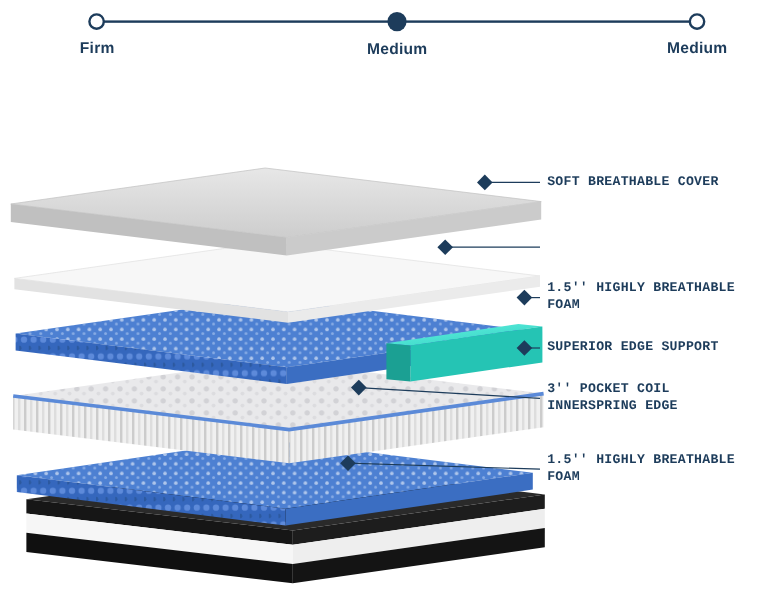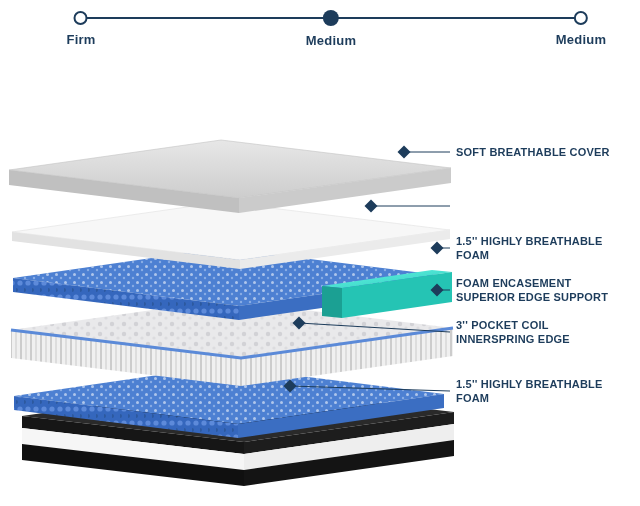--- a/index.html
+++ b/index.html
@@ -11,21 +11,21 @@
   .scale-track { position:absolute; left:65px; top:17px; width:500px; height:2px; background:#1d3c5b; }
   .scale-stop { position:absolute; top:0; transform:translateX(-50%); text-align:center; }
   .scale-stop .dot { width:14px; height:14px; border:2.5px solid #1d3c5b; border-radius:50%; background:#fff; margin:11px auto 0; }
   .scale-stop .dot.filled { width:16px; height:16px; border:none; background:#1d3c5b; margin-top:10px; }
   .scale-stop .lbl { margin-top:7px; font-size:13px; font-weight:bold; color:#1d3c5b; white-space:nowrap; letter-spacing:.2px; }
 
   
   .diagram-svg { position:absolute; left:0; top:0; width:640px; height:506px; }
   .layer-label { position:absolute; left:456px; width:172px; transform:translateY(-50%);
                  font-size:11px; font-weight:bold; color:#1d3c5b; line-height:1.3; letter-spacing:.2px; }
-  .layer-label div { white-space:nowrap; }
+  .layer-label div { white-space:nowrap;font-family:Liberation Mono, monospace; }
 </style>
 </head>
 <body>
 
 <div class="stage">
 
   <div class="scale">
     <div class="scale-track"></div>
 
     <div class="scale-stop" style="left:65px">
@@ -145,21 +145,20 @@
     <div>SOFT BREATHABLE COVER</div>
       <div></div>
   </div>
   <div class="layer-label" style="top:206px">
   </div>
   <div class="layer-label" style="top:248px">
     <div>1.5'' HIGHLY BREATHABLE</div>
       <div>FOAM</div>
   </div>
   <div class="layer-label" style="top:290px">
-    <div>FOAM ENCASEMENT</div>
       <div>SUPERIOR EDGE SUPPORT</div>
   </div>
   <div class="layer-label" style="top:332px">
     <div>3'' POCKET COIL</div>
       <div>INNERSPRING EDGE</div>
   </div>
   <div class="layer-label" style="top:391px">
     <div>1.5'' HIGHLY BREATHABLE</div>
       <div>FOAM</div>
   </div>

